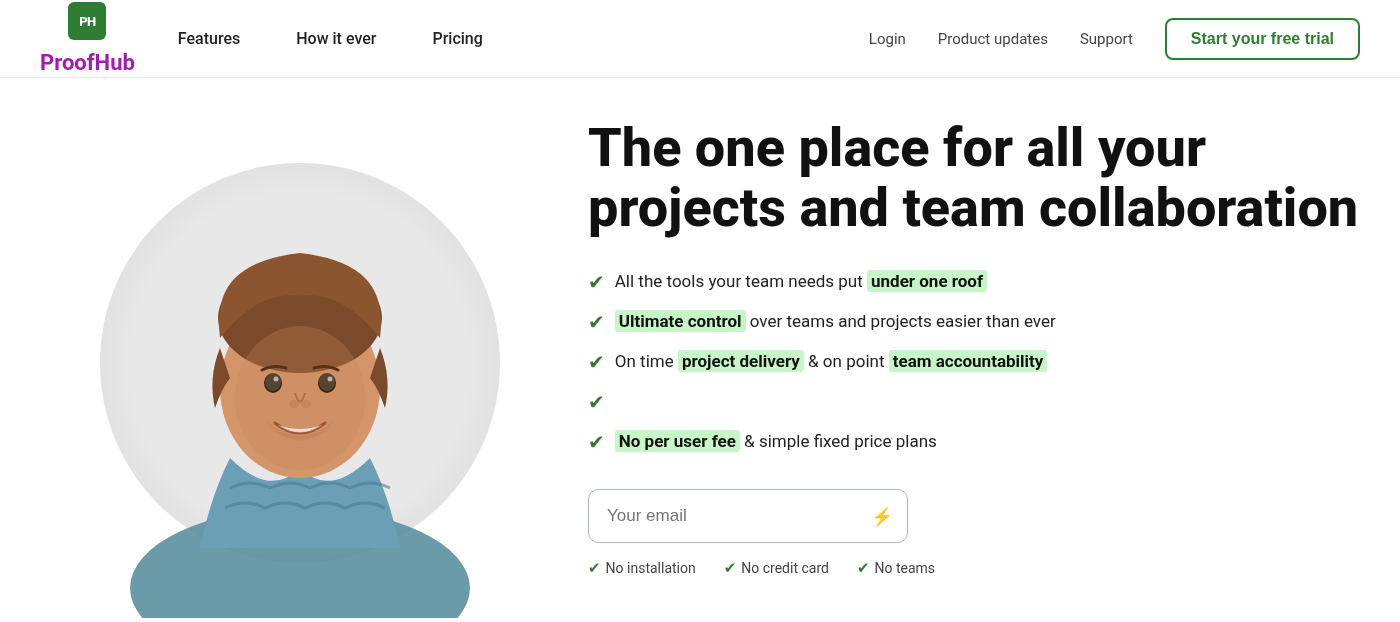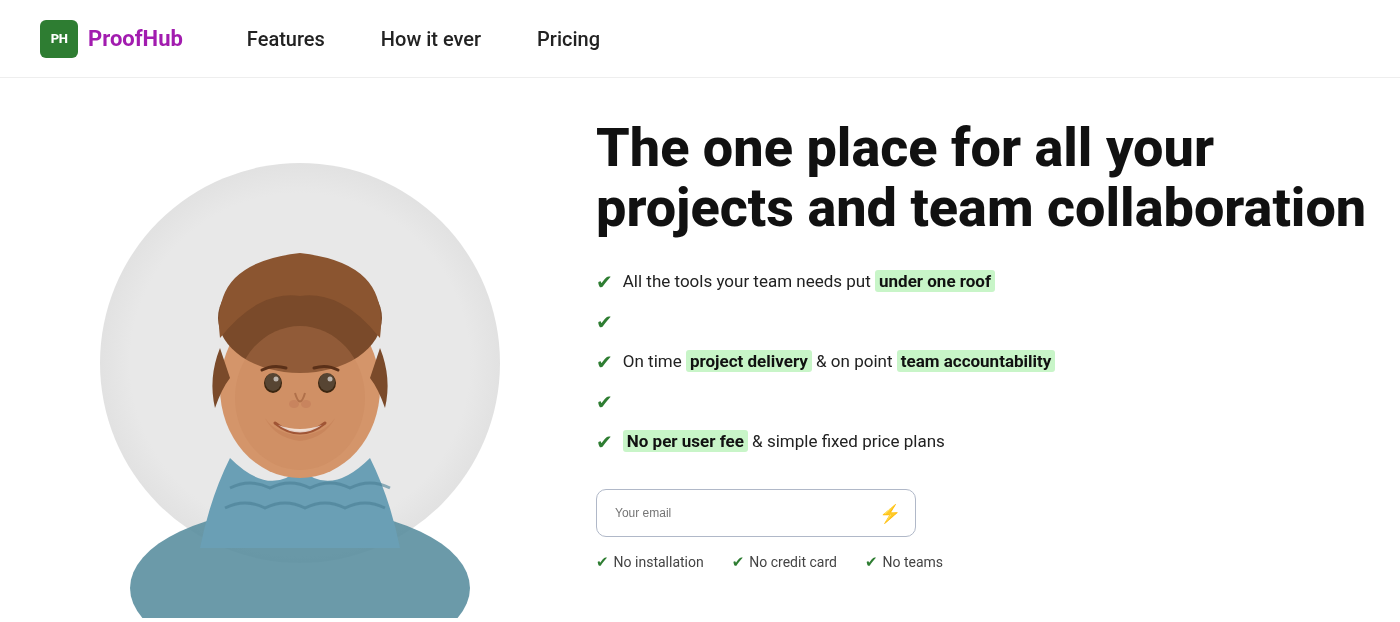--- a/index.html
+++ b/index.html
@@ -17,21 +17,22 @@
       align-items: center;
       padding: 0 40px;
       height: 78px;
       border-bottom: 1px solid #eee;
       background: #fff;
     }
     .logo-area {
       display: flex;
       align-items: center;
       gap: 10px;
-      margin-right: 44px;
+      margin-right: 23px;
+      flex-direction: column;
     }
     .logo-icon {
       width: 38px;
       height: 38px;
       background: #2e7d32;
       border-radius: 6px;
       display: flex;
       align-items: center;
       justify-content: center;
       color: #fff;
@@ -44,21 +45,21 @@
       font-size: 22px;
       font-weight: 700;
       color: #a21caf;
     }
     .nav-links {
       display: flex;
       gap: 36px;
       align-items: center;
     }
     .nav-link {
-      font-size: 20px;
+      font-size: 16px;
       color: #222;
       text-decoration: none;
       font-weight: 500;
       cursor: pointer;
       padding-left: 20px;
     }
     .nav-right {
       margin-left: auto;
       display: flex;
       align-items: center;
@@ -82,21 +83,21 @@
       cursor: pointer;
       white-space: nowrap;
     }
 
     
     .main-content {
       display: flex;
       align-items: flex-start;
       padding: 30px 28px 0 40px;
       min-height: 544px;
-      gap: 16px;
+      gap: 8px;
     }
 
     
     .hero-image-area {
       flex: 0 0 520px;
       display: flex;
       align-items: center;
       justify-content: center;
       position: relative;
       height: 510px;
@@ -169,21 +170,21 @@
     }
     .email-input-wrapper {
       position: relative;
       flex: 0 0 320px;
     }
     .email-input {
       width: 100%;
       padding: 16px 48px 16px 18px;
       border: 1.5px solid #b0b8c8;
       border-radius: 10px;
-      font-size: 12px;
+      font-size: 17px;
       color: #3b82f6;
       outline: none;
       background: #fff;
     }
     .email-input-icon {
       position: absolute;
       right: 14px;
       top: 50%;
       transform: translateY(-50%);
       color: #888;
@@ -228,20 +229,26 @@
     </div>
     <span class="logo-text">ProofHub</span>
   </div>
 
   <div class="nav-links">
     <a class="nav-link">Features</a>
     <a class="nav-link">How it ever</a>
     <a class="nav-link">Pricing</a>
   </div>
 
+  <div class="nav-right">
+    <a class="nav-right-link">Login</a>
+    <a class="nav-right-link">Product updates</a>
+    <a class="nav-right-link">Support</a>
+    <button class="btn-trial">Start your free trial</button>
+  </div>
 </nav>
 
 <div class="main-content">
 
   <div class="hero-image-area">
     <div class="hero-circle"></div>
 
     <svg class="hero-person" viewBox="0 0 420 500" xmlns="http://www.w3.org/2000/svg">
 
       <ellipse cx="210" cy="470" rx="170" ry="80" fill="#5b8fa0" opacity="0.9"></ellipse>
@@ -294,20 +301,23 @@
 
       <li>
         <span class="check-icon">✔</span>
         <span>
           All the tools your team needs put <span class="highlight">under one roof</span>
         </span>
       </li>
 
       <li>
         <span class="check-icon">✔</span>
+        <span>
+          <span class="highlight">Ultimate control</span> over teams and projects easier than ever
+        </span>
       </li>
 
       <li>
         <span class="check-icon">✔</span>
         <span>
           On time <span class="highlight">project delivery</span> &amp; on point <span class="highlight">team accountability</span>
         </span>
       </li>
 
       <li>

